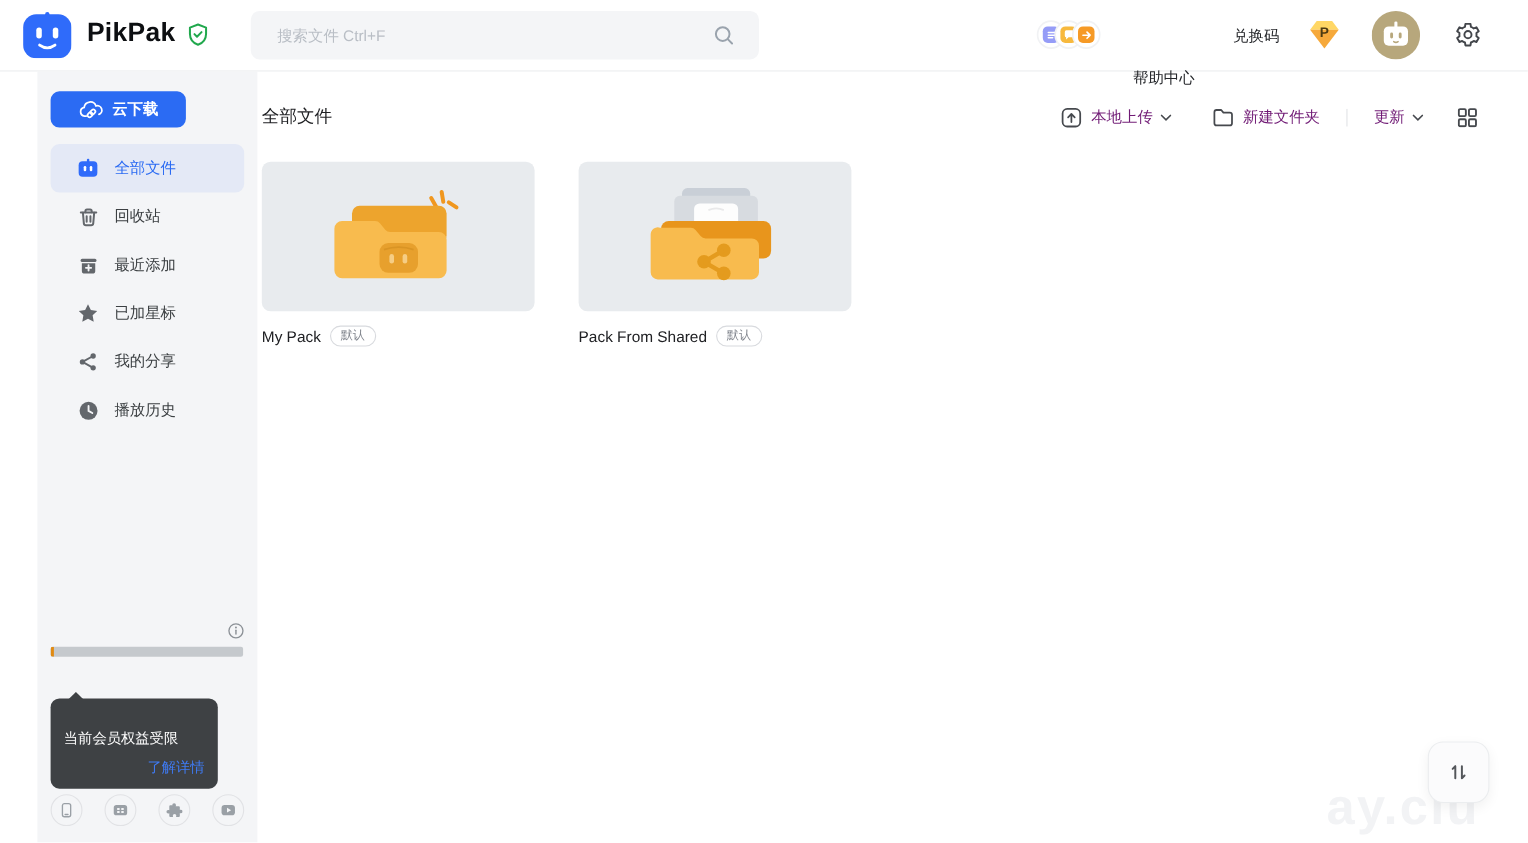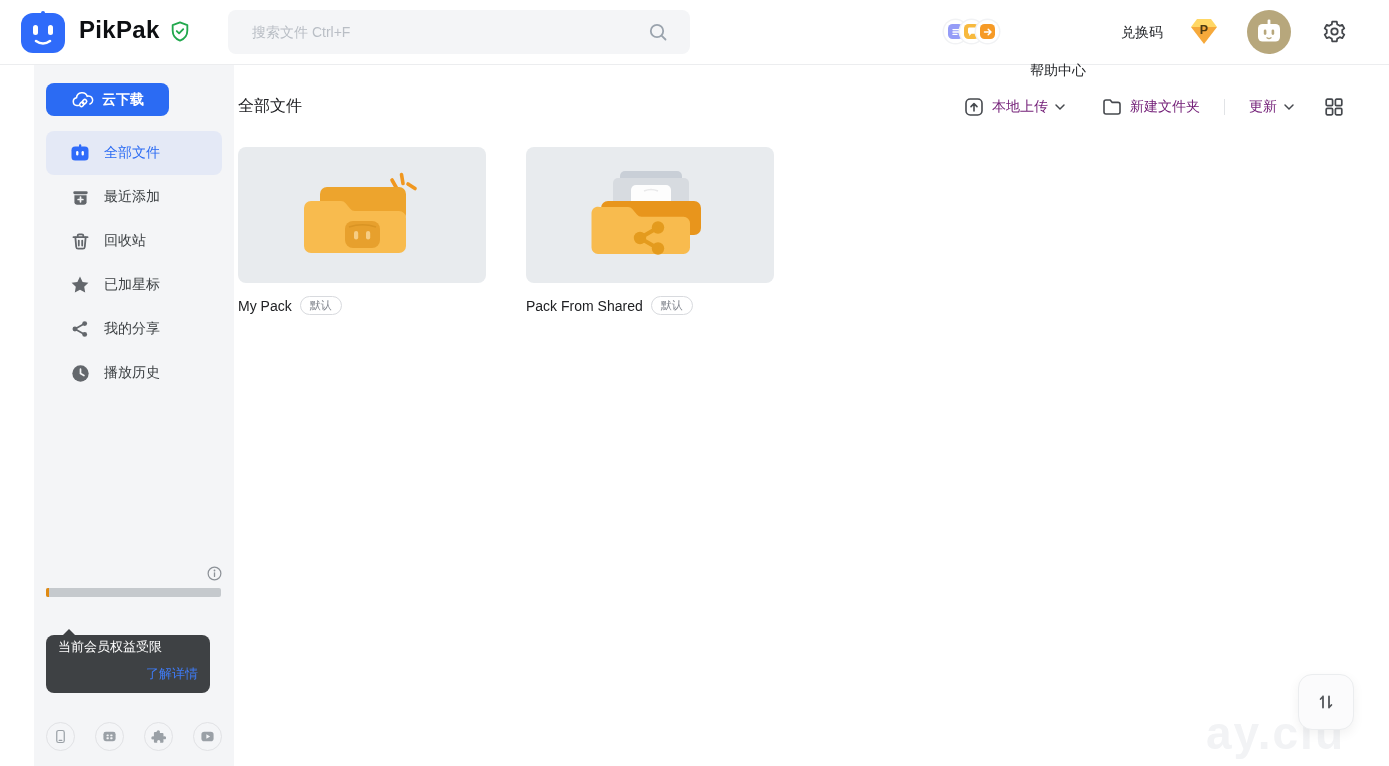--- a/index.html
+++ b/index.html
@@ -38,21 +38,21 @@
   
   .sidebar{position:absolute;top:65px;left:0;width:200px;height:701px;background:#f4f5f7;z-index:2;margin-left:34px;}
   .cloud-btn{position:absolute;left:12px;top:18px;width:123px;height:33px;border:none;border-radius:8px;background:var(--accent-blue);color:#fff;font-size:14px;font-weight:600;font-family:inherit;display:flex;align-items:center;justify-content:center;gap:7px;cursor:pointer;}
   .nav{position:absolute;left:12px;top:66px;width:176px;}
   .nav-item{height:44px;border-radius:8px;display:flex;align-items:center;padding-left:24px;gap:14px;cursor:pointer;font-size:14px;color:#3c4043;}
   .nav-item .ni-icon{width:20px;height:20px;display:flex;align-items:center;justify-content:center;}
   .nav-item.active{background:var(--active-item-bg);color:var(--accent-blue);font-weight:500;}
   .info-btn{position:absolute;right:12px;top:501px;width:15px;height:15px;cursor:pointer;}
   .quota-bar{position:absolute;left:12px;top:523px;width:175px;height:9px;background:var(--progress-track);border-radius:2px;overflow:hidden;}
   .quota-used{position:absolute;left:0;top:0;bottom:0;width:3px;background:var(--progress-used);}
-  .tooltip{position:absolute;left:12px;top:570px;width:164px;background:var(--tooltip-bg);border-radius:8px;padding:4px 12px 10px;z-index:3;}
+  .tooltip{position:absolute;left:12px;top:570px;width:152px;background:var(--tooltip-bg);border-radius:8px;padding:28px 12px 10px;z-index:3;}
   .tooltip::before{content:"";position:absolute;left:16px;top:-6px;border-left:7px solid transparent;border-right:7px solid transparent;border-bottom:7px solid var(--tooltip-bg);}
   .tooltip-text{font-size:13px;color:#fff;line-height:16px;}
   .tooltip-link{display:block;margin-top:10px;text-align:right;font-size:13px;color:var(--link-blue);cursor:pointer;}
   .app-row{position:absolute;left:12px;top:657px;display:flex;gap:20px;}
   .app-circle{width:29px;height:29px;border-radius:50%;border:1px solid #e1e2e5;display:flex;align-items:center;justify-content:center;cursor:pointer;}
 
   
   .main{position:absolute;top:65px;left:200px;width:1189px;height:701px;background:#fff;}
   .page-title{position:absolute;left:38px;top:31px;font-size:16px;font-weight:500;color:#202124;}
   .toolbar{position:absolute;top:28px;right:46px;display:flex;align-items:center;height:28px;font-size:14px;color:#701a75;font-family:Liberation Mono, monospace;}
@@ -162,38 +162,38 @@
           <rect x="9" y="1.3" width="2.2" height="4" rx="1" fill="#2f6bfa"></rect>
           <rect x="1.5" y="3.6" width="17" height="14" rx="3.6" fill="#2f6bfa"></rect>
           <rect x="6.1" y="8" width="2.3" height="4.6" rx="1.15" fill="#fff"></rect>
           <rect x="11.6" y="8" width="2.3" height="4.6" rx="1.15" fill="#fff"></rect>
         </svg>
       </span>
       <span>全部文件</span>
     </div>
     <div class="nav-item">
       <span class="ni-icon">
-        <svg width="19" height="19" viewBox="0 0 20 20" fill="#63676c">
-          <path d="M3.6 7.6 h12.8 V15 a2.6 2.6 0 0 1 -2.6 2.6 h-7.6 A2.6 2.6 0 0 1 3.6 15 z"></path>
-          <rect x="2.4" y="3.4" width="15.2" height="3.2" rx="1.5"></rect>
-          <path d="M10 9.6 v5 M7.5 12.1 h5" stroke="#f4f5f7" stroke-width="1.8" stroke-linecap="round" fill="none"></path>
-        </svg>
-      </span>
-      <span>最近添加</span>
-    </div>
-    <div class="nav-item">
-      <span class="ni-icon">
         <svg width="19" height="19" viewBox="0 0 20 20" fill="none" stroke="#63676c" stroke-width="1.9" stroke-linecap="round">
           <path d="M2.6 5.4 h14.8"></path>
           <path d="M7 5.2 V4 a1.5 1.5 0 0 1 1.5 -1.5 h3 A1.5 1.5 0 0 1 13 4 v1.2"></path>
           <path d="M4.6 5.6 l.9 10.2 A2 2 0 0 0 7.5 17.6 h5 a2 2 0 0 0 2 -1.8 l.9 -10.2"></path>
           <path d="M8.2 9 v5.2 M11.8 9 v5.2"></path>
         </svg>
       </span>
       <span>回收站</span>
+    </div>
+    <div class="nav-item">
+      <span class="ni-icon">
+        <svg width="19" height="19" viewBox="0 0 20 20" fill="#63676c">
+          <path d="M3.6 7.6 h12.8 V15 a2.6 2.6 0 0 1 -2.6 2.6 h-7.6 A2.6 2.6 0 0 1 3.6 15 z"></path>
+          <rect x="2.4" y="3.4" width="15.2" height="3.2" rx="1.5"></rect>
+          <path d="M10 9.6 v5 M7.5 12.1 h5" stroke="#f4f5f7" stroke-width="1.8" stroke-linecap="round" fill="none"></path>
+        </svg>
+      </span>
+      <span>最近添加</span>
     </div>
     <div class="nav-item">
       <span class="ni-icon">
         <svg width="20" height="20" viewBox="0 0 20 20" fill="#63676c">
           <path d="M10 1.6 l2.6 5.3 5.8 .8 -4.2 4 1 5.8 L10 14.7 4.8 17.5 5.8 11.7 1.6 7.7 7.4 6.9 z"></path>
         </svg>
       </span>
       <span>已加星标</span>
     </div>
     <div class="nav-item">

